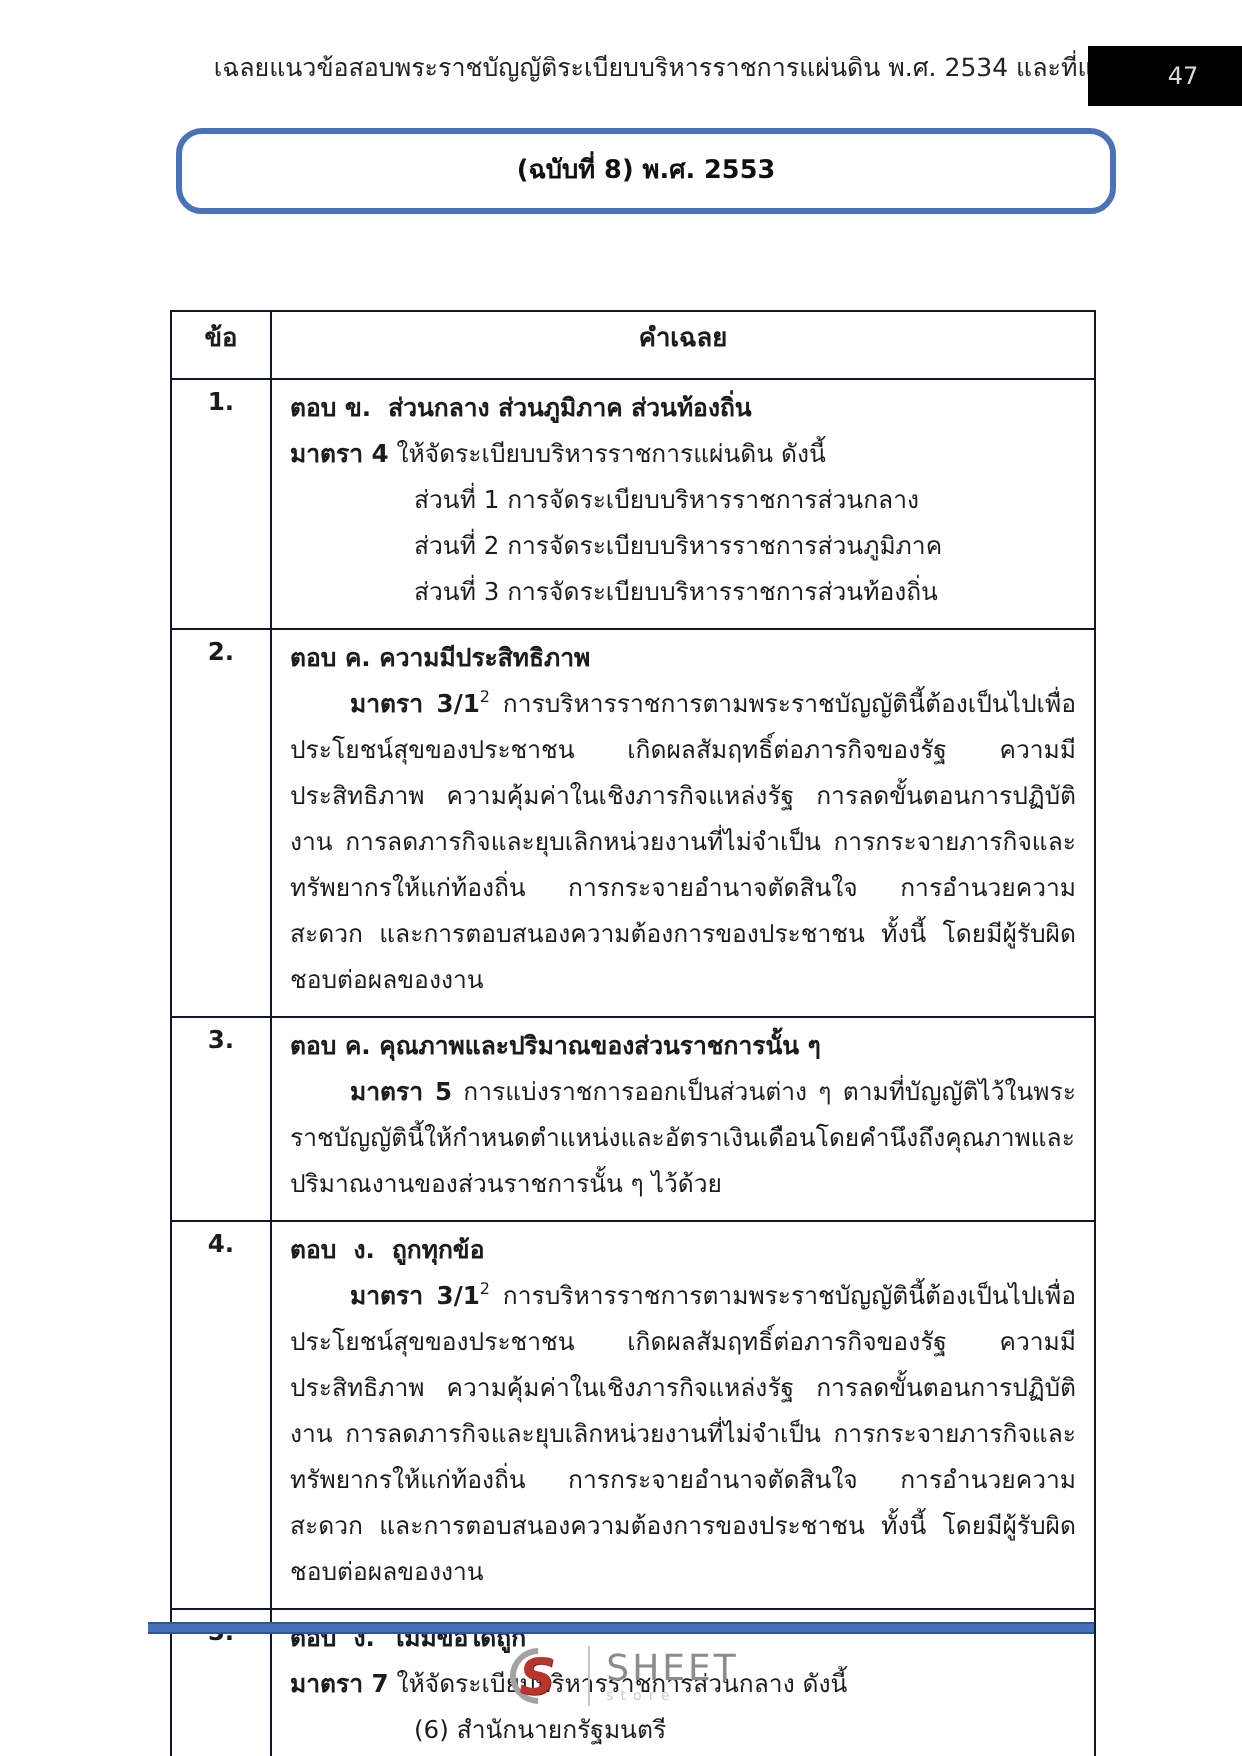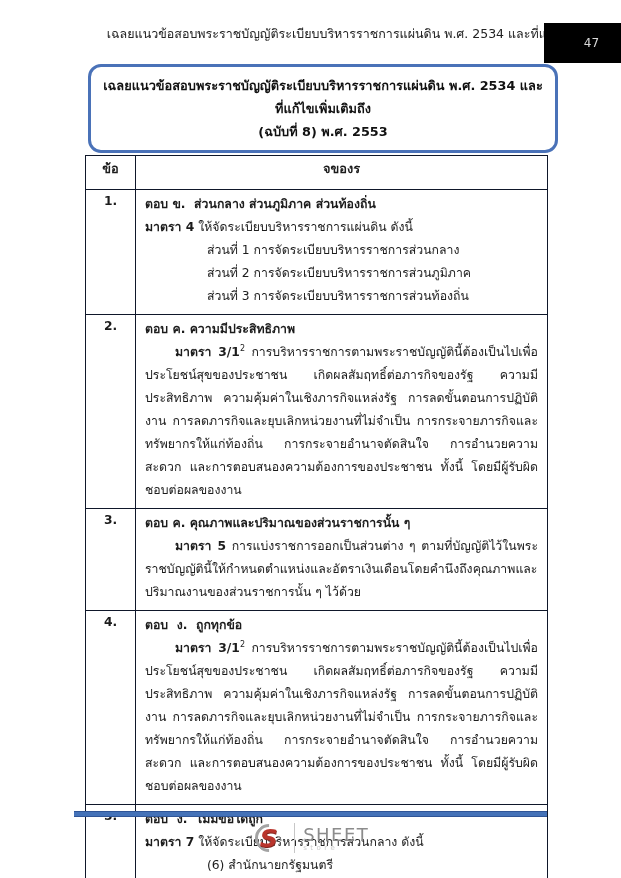--- a/index.html
+++ b/index.html
@@ -6,21 +6,21 @@
   body{
     width:621px;height:878px;position:relative;background:#ffffff;
     font-family:"DejaVu Sans",sans-serif;color:#1c1c1c;overflow:hidden;
   }
   
   .header-text{
     position:absolute;top:24px;left:55px;right:0;
     text-align:center;font-size:12.5px;color:#222;
   }
   .page-badge{
-    position:absolute;top:23px;right:0;width:77px;height:40px;
+    position:absolute;top:23px;right:0;width:77px;height:30px;
     background:#000;color:#d9d9d9;font-size:12px;
     display:flex;align-items:center;justify-content:center;
     padding-left:18px;box-sizing:border-box;
   }
   
   .title-box{
     position:absolute;top:64px;left:88px;width:470px;box-sizing:border-box;
     border:3px solid #4a72b8;border-radius:13px;
     padding:7px 12px;text-align:center;font-weight:bold;
     font-size:12.8px;line-height:23px;color:#111;
@@ -69,33 +69,32 @@
 </style>
 </head>
 <body>
 
 <div class="header-text">เฉลยแนวข้อสอบพระราชบัญญัติระเบียบบริหารราชการแผ่นดิน พ.ศ. 2534 และที่แก้ไข</div>
 <div class="page-badge">
   <span>47</span>
 </div>
 
 <div class="title-box">
-  <div>เฉลยแนวข้อสอบพระราชบัญญัติระเบียบบริหารราชการแผ่นดิน พ.ศ. 2534 และที่แก้ไขเพิ่มเติมถึง</div>
   <div>(ฉบับที่ 8) พ.ศ. 2553</div>
 </div>
 
 <table class="answer-table">
   <colgroup>
       <col class="c-no">
       <col>
     </colgroup>
   <thead>
     <tr>
       <th>ข้อ</th>
-      <th>จของร</th>
+      <th>คำเฉลย</th>
     </tr>
   </thead>
   <tbody id="table-body">
       <tr>
         <td class="no-cell">1.</td>
         <td class="ans-cell">
           <div class="ans-line">ตอบ ข.  ส่วนกลาง ส่วนภูมิภาค ส่วนท้องถิ่น</div>
           <div class="sub-line ind1"><b>มาตรา 4</b> ให้จัดระเบียบบริหารราชการแผ่นดิน ดังนี้</div>
           <div class="sub-line ind2">ส่วนที่ 1 การจัดระเบียบบริหารราชการส่วนกลาง</div>
           <div class="sub-line ind2">ส่วนที่ 2 การจัดระเบียบบริหารราชการส่วนภูมิภาค</div>

